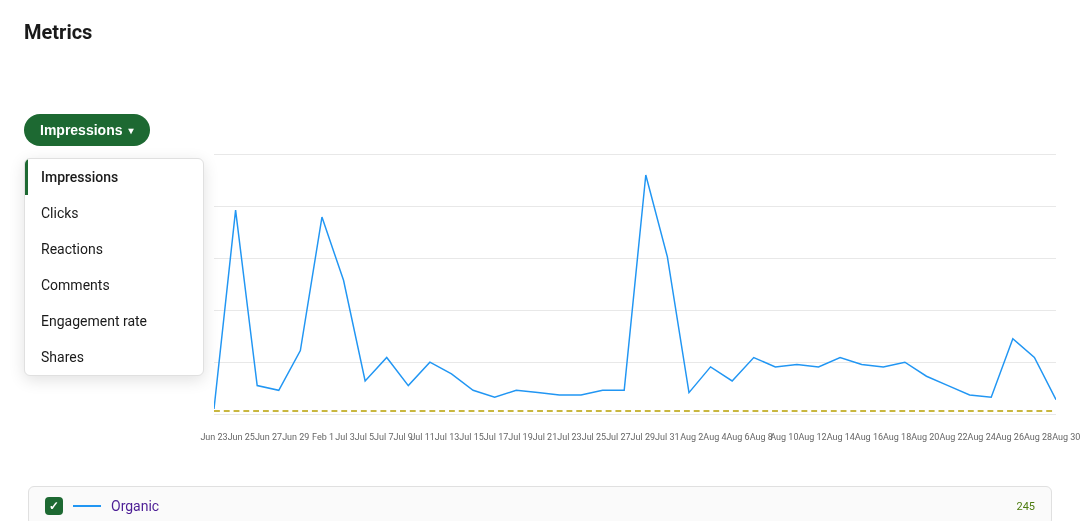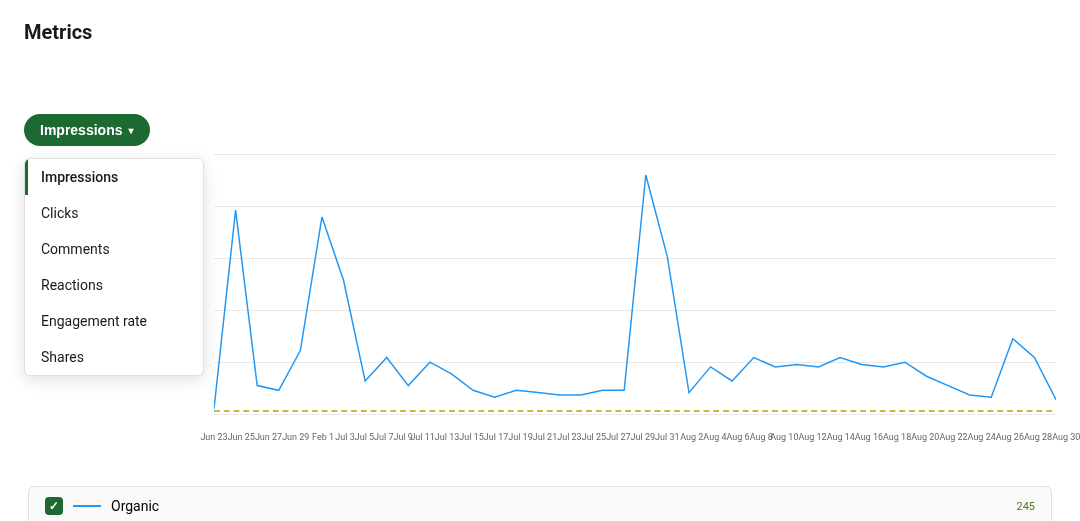--- a/index.html
+++ b/index.html
@@ -148,21 +148,21 @@
       flex-shrink: 0;
     }
     .legend-line-dashed {
       width: 28px;
       height: 2px;
       border-top: 2px dashed #b8a000;
       flex-shrink: 0;
     }
     .legend-label {
       font-size: 14px;
-      color: #000000;
+      color: #4c1d95;
       flex: 1;
     }
     .legend-value {
       font-size: 11px;
       font-weight: 400;
       color: #4d7c0f;
       margin-left: auto;
     }
     .btn-wrapper {
       position: relative;
@@ -178,22 +178,22 @@
 
   <div class="btn-wrapper">
     <button class="impressions-btn">
       <span>Impressions</span>
       <span class="chevron">▾</span>
     </button>
 
     <div class="dropdown-menu" id="dropdown">
     <div class="dropdown-item active">Impressions</div>
         <div class="dropdown-item">Clicks</div>
+        <div class="dropdown-item">Reactions</div>
         <div class="dropdown-item">Comments</div>
-        <div class="dropdown-item">Reactions</div>
         <div class="dropdown-item">Engagement rate</div>
         <div class="dropdown-item">Shares</div>
       </div>
   </div>
 
   <div class="chart-area">
     <div class="chart-wrapper">
       <div class="grid-lines">
         <div class="grid-line" style="top: 0%;"></div>
         <div class="grid-line" style="top: 20%;"></div>

